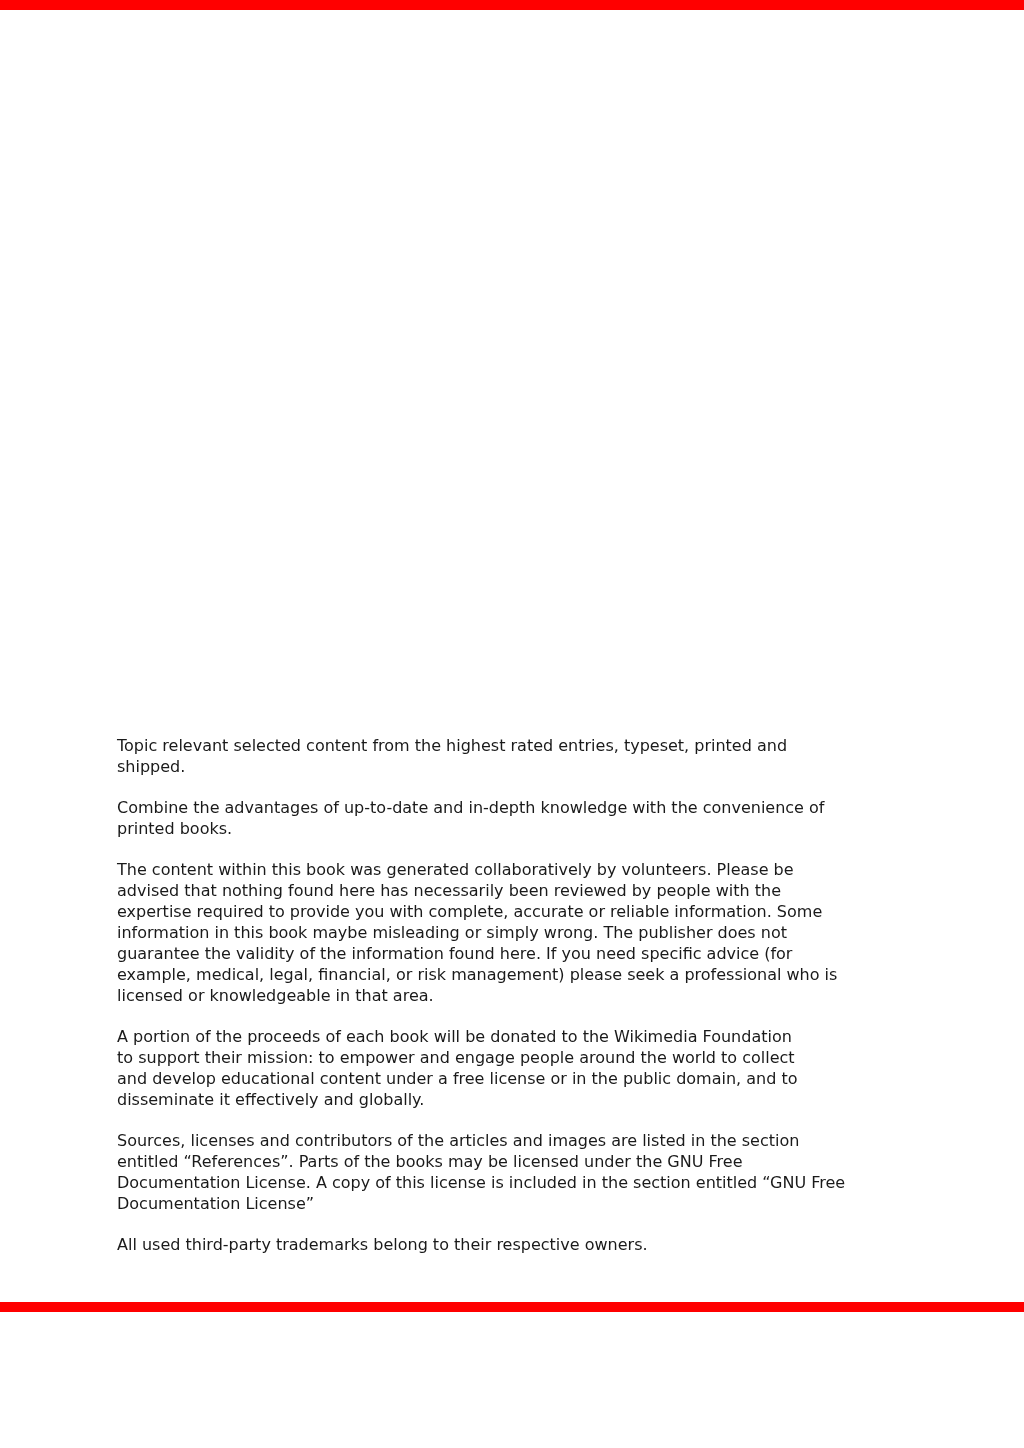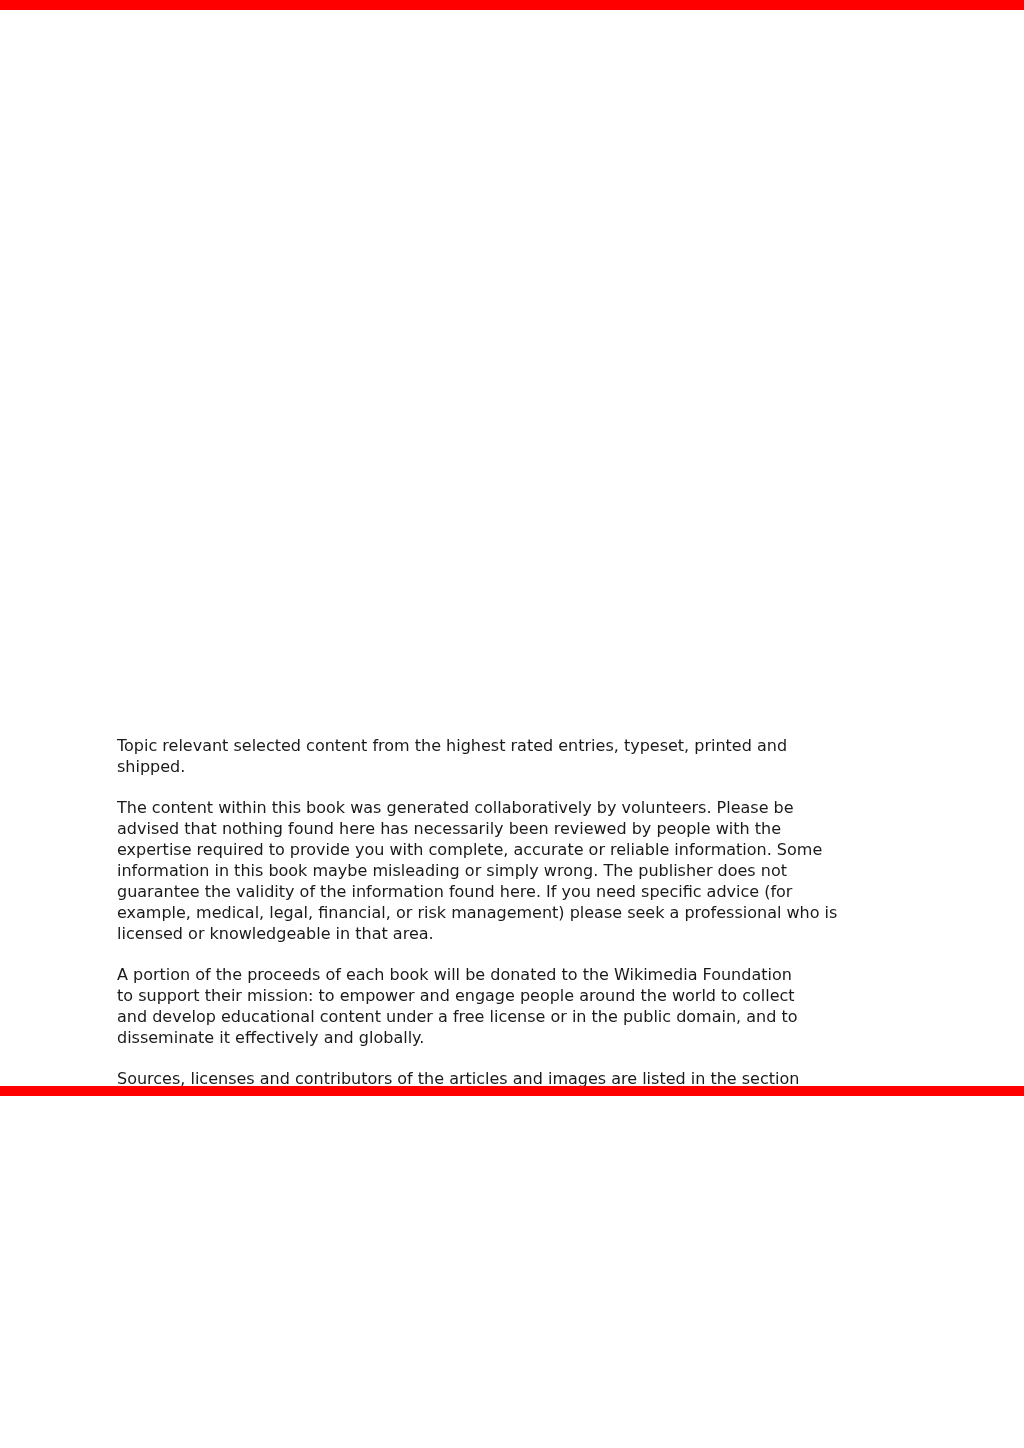--- a/index.html
+++ b/index.html
@@ -8,21 +8,21 @@
     --edge-color: #ff0000;
   }
   html, body {
     margin: 0;
     padding: 0;
     background: #ffffff;
   }
   .page {
     position: relative;
     width: 1024px;
-    height: 1096px;
+    height: 1312px;
     background: var(--page-bg);
     overflow: hidden;
     font-family: "DejaVu Sans", "Liberation Sans", sans-serif;
   }
   .edge-bar {
     position: absolute;
     left: 0;
     width: 1024px;
     height: 10px;
     background: var(--edge-color);
@@ -47,32 +47,35 @@
 </head>
 <body>
 
 <div class="page">
 
   <div class="edge-bar top"></div>
 
   <main class="content">
     <p>Topic relevant selected content from the highest rated entries, typeset, printed and
 shipped.</p>
+    <p>Combine the advantages of up-to-date and in-depth knowledge with the convenience of
+printed books.</p>
     <p>The content within this book was generated collaboratively by volunteers. Please be
 advised that nothing found here has necessarily been reviewed by people with the
 expertise required to provide you with complete, accurate or reliable information. Some
 information in this book maybe misleading or simply wrong. The publisher does not
 guarantee the validity of the information found here. If you need specific advice (for
 example, medical, legal, financial, or risk management) please seek a professional who is
 licensed or knowledgeable in that area.</p>
     <p>A portion of the proceeds of each book will be donated to the Wikimedia Foundation
 to support their mission: to empower and engage people around the world to collect
 and develop educational content under a free license or in the public domain, and to
 disseminate it effectively and globally.</p>
     <p>Sources, licenses and contributors of the articles and images are listed in the section
-entitled “Wikimedia”. Parts of the books may be licensed under the GNU Free
+entitled “References”. Parts of the books may be licensed under the GNU Free
 Documentation License. A copy of this license is included in the section entitled “GNU Free
 Documentation License”</p>
+    <p>All used third-party trademarks belong to their respective owners.</p>
   </main>
 
   <div class="edge-bar bottom"></div>
 
 </div>
 
 </body></html>

